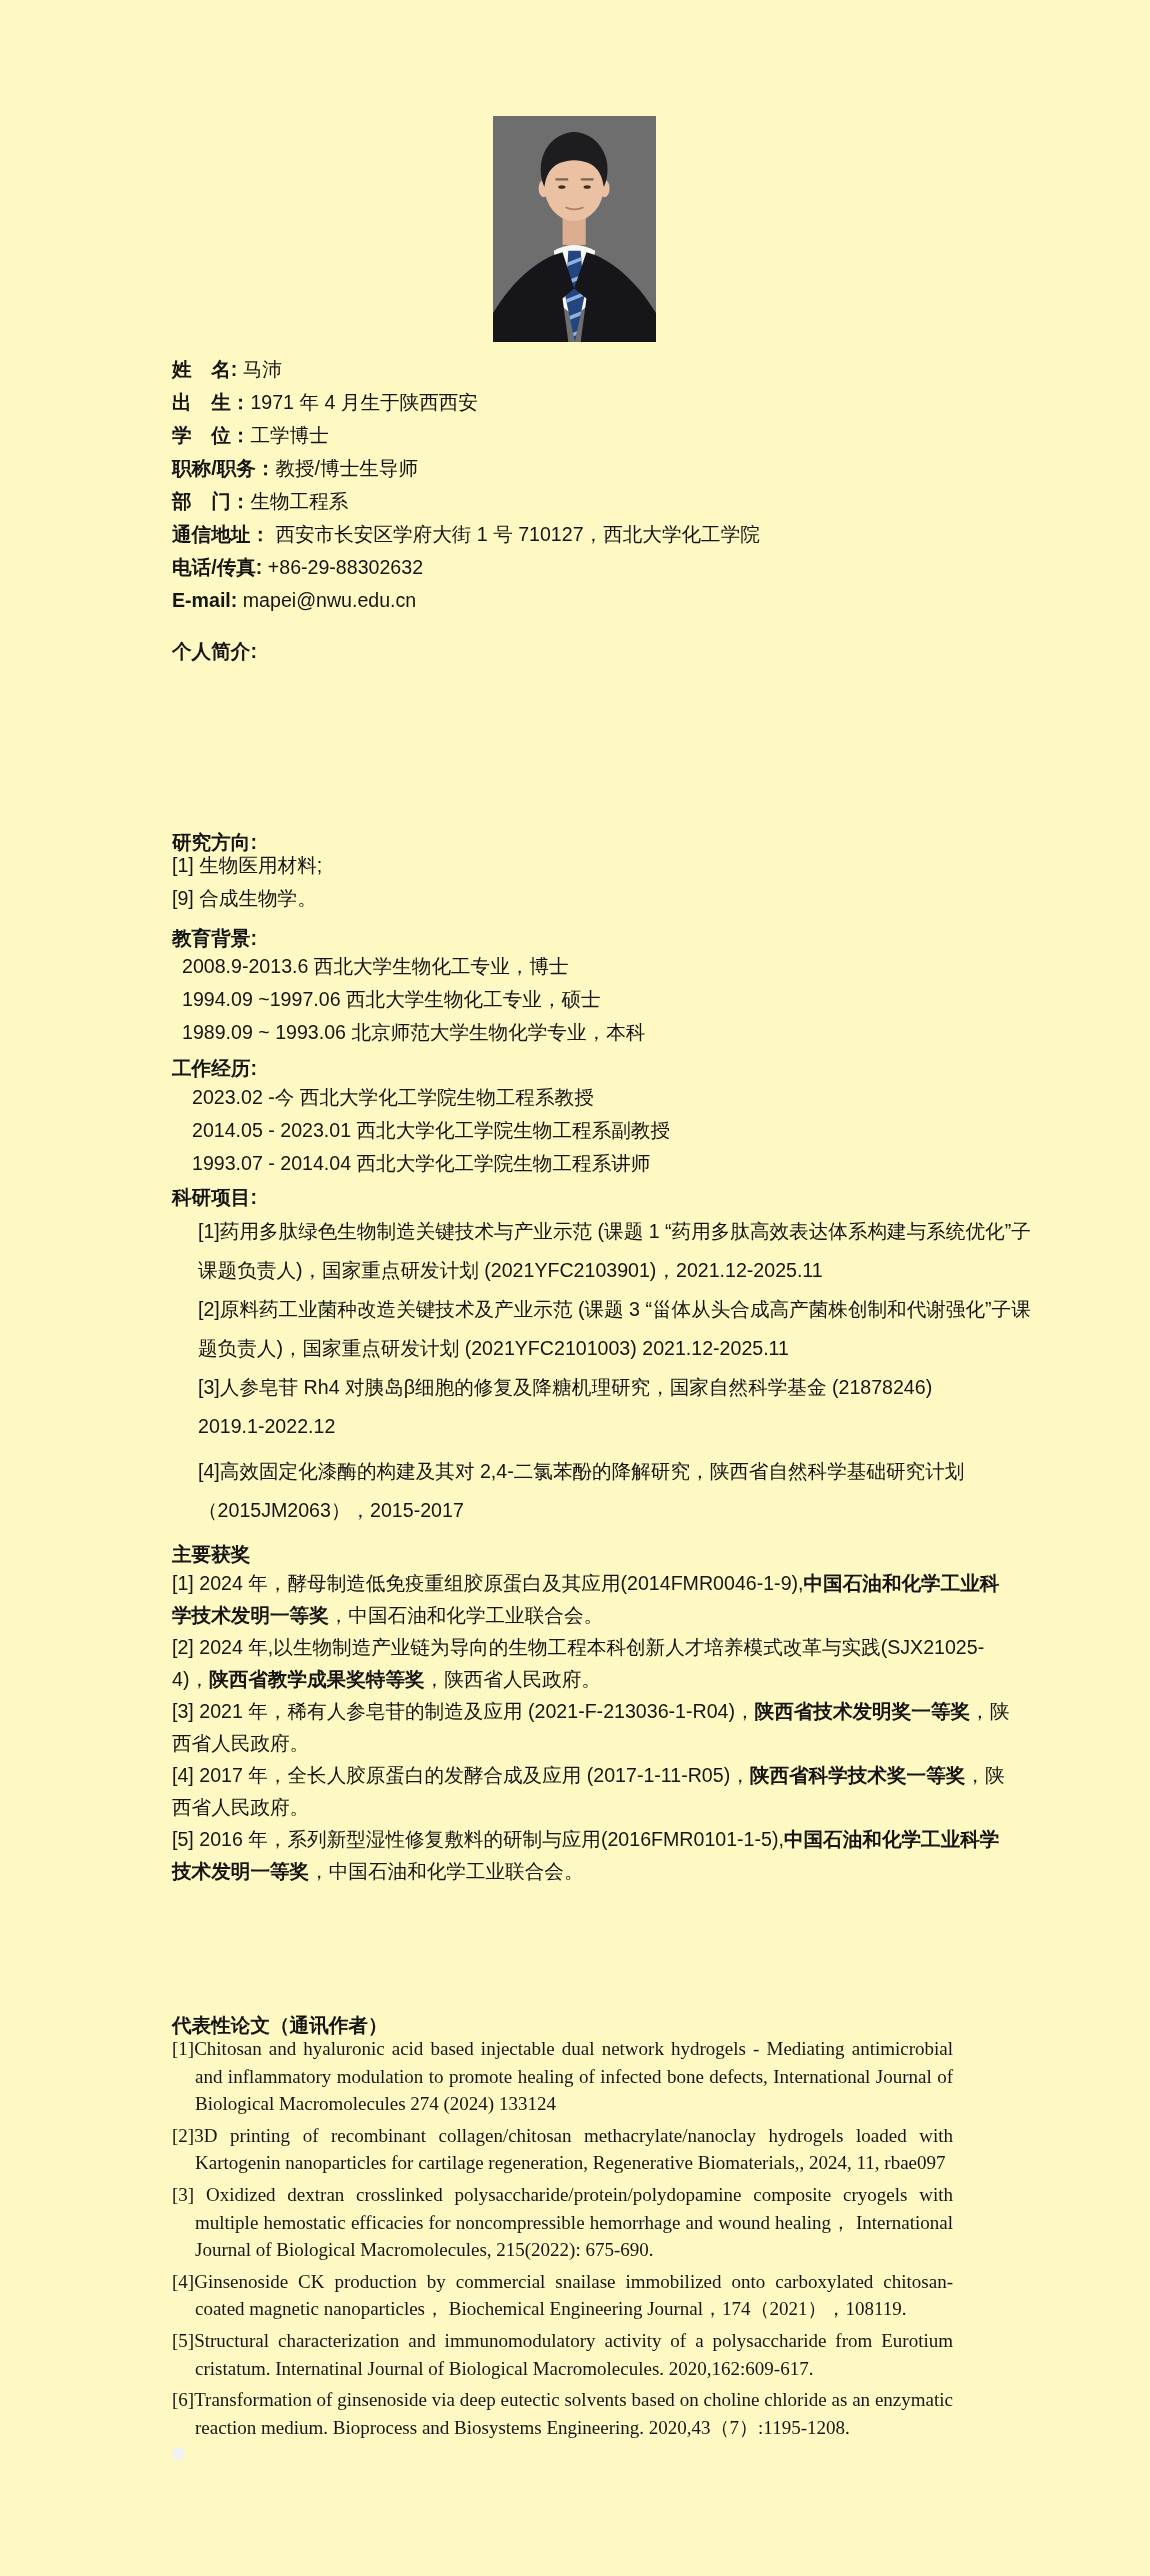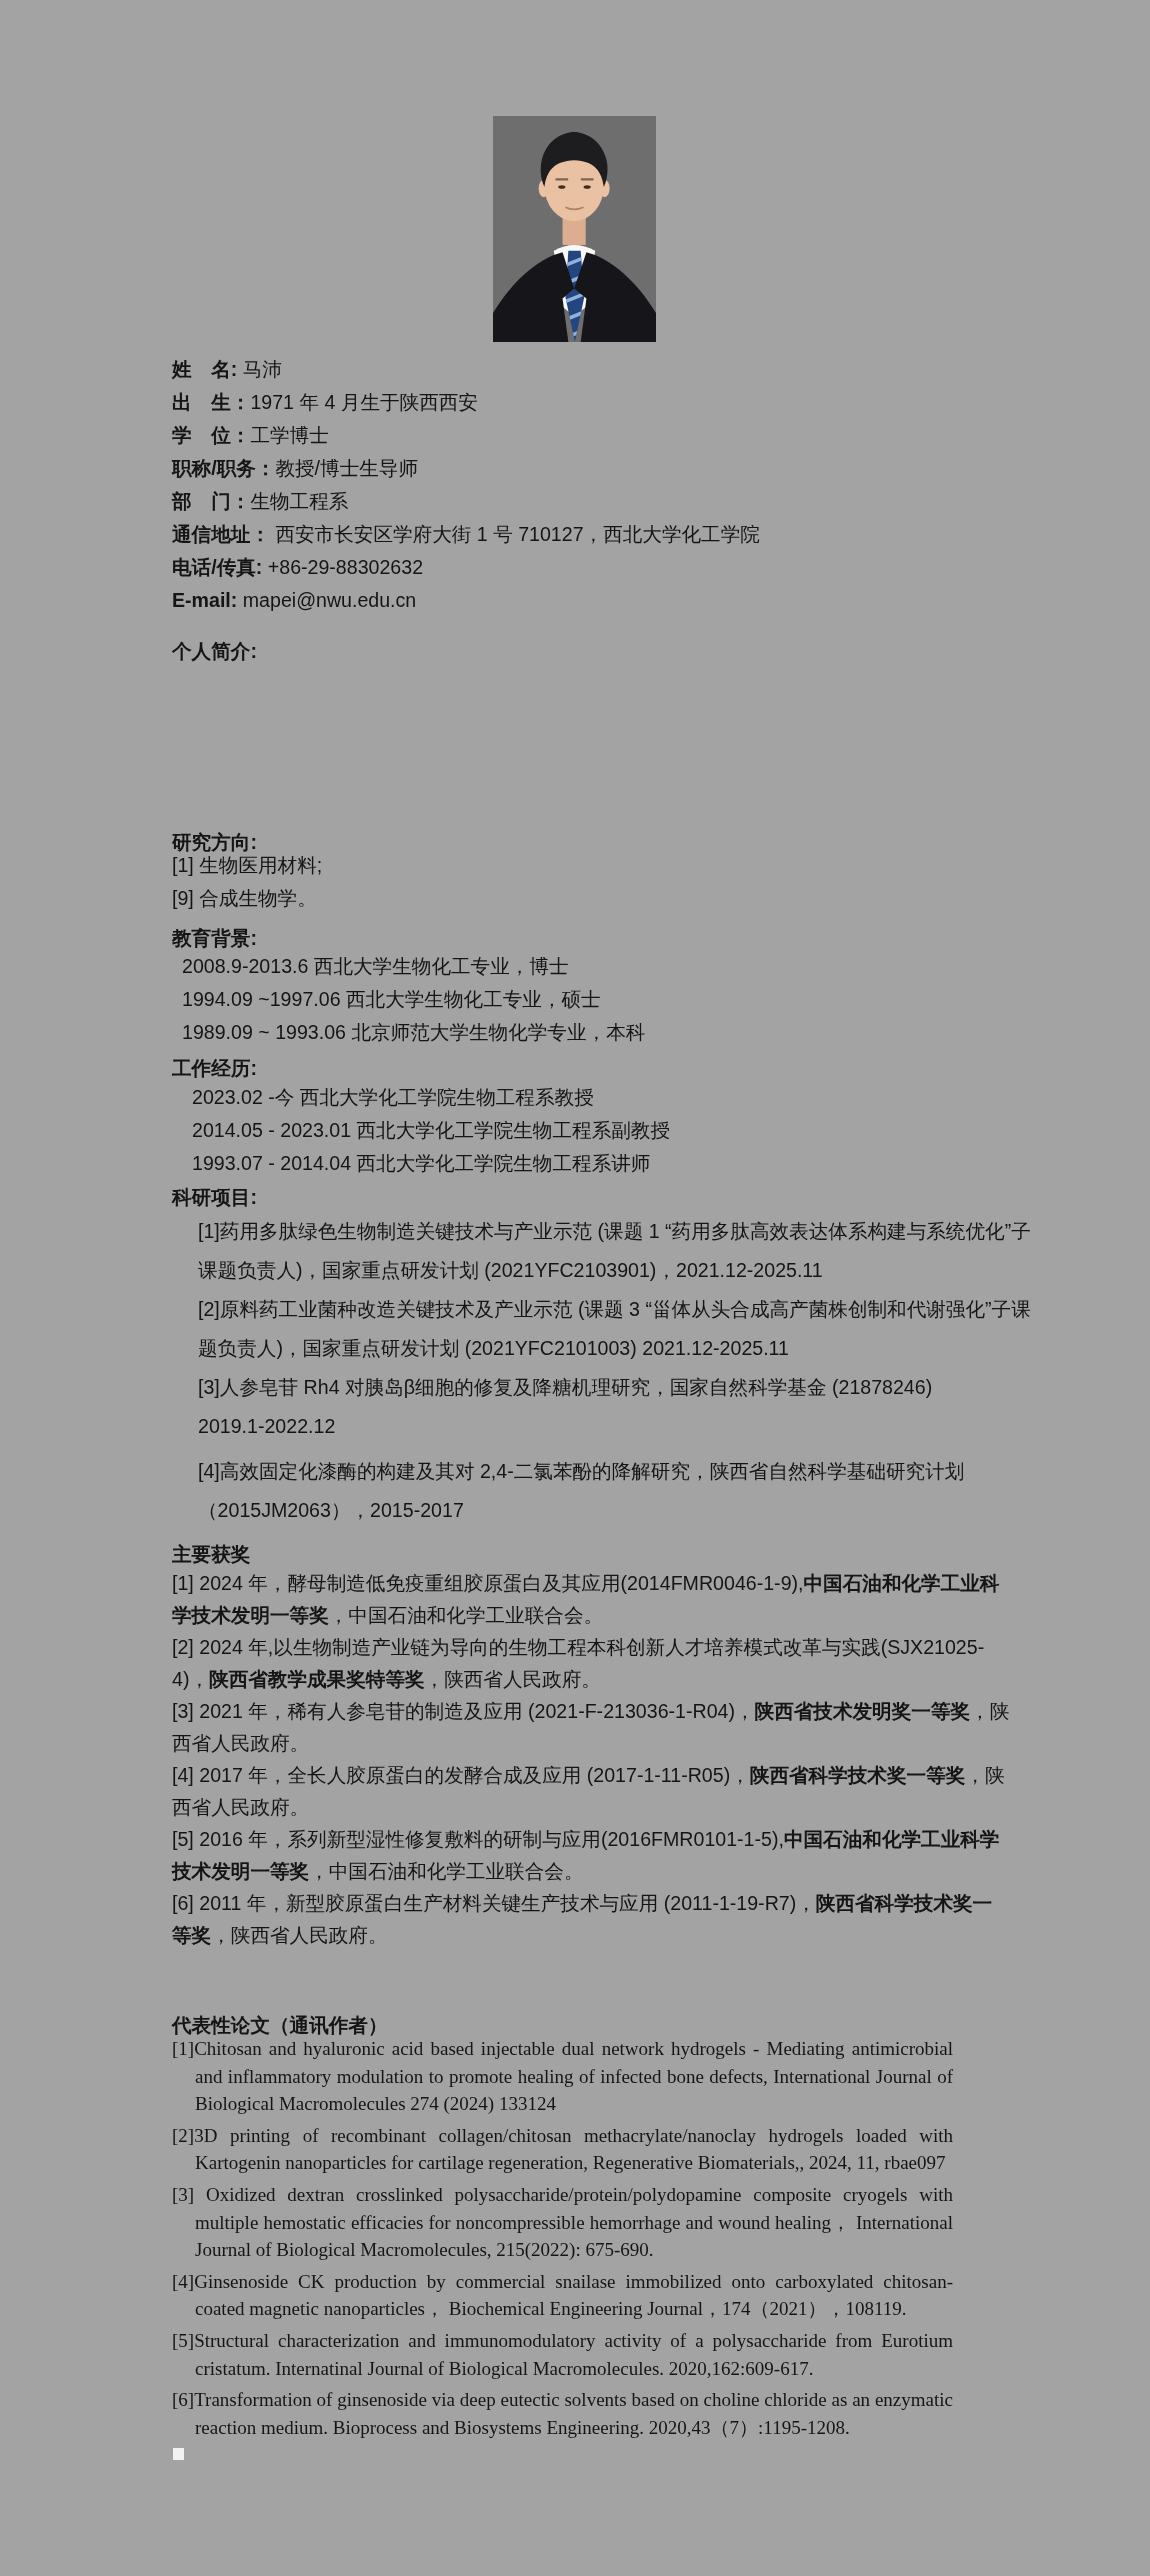--- a/index.html
+++ b/index.html
@@ -1,16 +1,16 @@
 <!DOCTYPE html>
 <html style="font-size:11.6px"><head>
 <meta charset="utf-8">
 <style>
   html,body{margin:0;padding:0;background:#ffffff;}
-  #page{position:relative;width:1150px;height:2576px;background:#a3a3a3;overflow:hidden;
+  #page{position:relative;width:1150px;height:2576px;background:#fef9c3;overflow:hidden;
         font-family:"Liberation Sans",sans-serif;color:#151515;}
   .abs{position:absolute;}
   
   #photo{left:493px;top:116px;width:163px;height:226px;}
   
   #info{left:172px;top:353px;width:870px;font-size:19.6px;line-height:33px;}
   .info-row .lbl{font-weight:bold;}
   .info-row .val{font-weight:normal;}
   
   .sec-title{font-size:19.6px;font-weight:bold;line-height:32px;white-space:nowrap;}
@@ -120,21 +120,20 @@
     <p class="gap">[4]高效固定化漆酶的构建及其对 2,4-二氯苯酚的降解研究，陕西省自然科学基础研究计划（2015JM2063），2015-2017</p>
   </div>
 
   <div id="awards-title" class="abs sec-title">主要获奖</div>
   <div id="awards-list" class="abs cnblock">
     <p><span>[1] 2024 年，酵母制造低免疫重组胶原蛋白及其应用(2014FMR0046-1-9),</span><b>中国石油和化学工业科学技术发明一等奖</b><span>，中国石油和化学工业联合会。</span></p>
     <p><span>[2] 2024 年,以生物制造产业链为导向的生物工程本科创新人才培养模式改革与实践(SJX21025-4)，</span><b>陕西省教学成果奖特等奖</b><span>，陕西省人民政府。</span></p>
     <p><span>[3] 2021 年，稀有人参皂苷的制造及应用 (2021-F-213036-1-R04)，</span><b>陕西省技术发明奖一等奖</b><span>，陕西省人民政府。</span></p>
     <p><span>[4] 2017 年，全长人胶原蛋白的发酵合成及应用 (2017-1-11-R05)，</span><b>陕西省科学技术奖一等奖</b><span>，陕西省人民政府。</span></p>
     <p><span>[5] 2016 年，系列新型湿性修复敷料的研制与应用(2016FMR0101-1-5),</span><b>中国石油和化学工业科学技术发明一等奖</b><span>，中国石油和化学工业联合会。</span></p>
-    <p><span>[6] 2011 年，新型胶原蛋白生产材料关键生产技术与应用 (2011-1-19-R7)，</span><b>陕西省科学技术奖一等奖</b><span>，陕西省人民政府。</span></p>
   </div>
 
   <div id="papers-title" class="abs sec-title">代表性论文（通讯作者）</div>
   <div id="papers-list" class="abs">
     <p>[1]Chitosan and hyaluronic acid based injectable dual network hydrogels -  Mediating antimicrobial and inflammatory modulation to promote healing  of infected bone defects, International Journal of Biological Macromolecules 274 (2024) 133124</p>
     <p>[2]3D printing of recombinant collagen/chitosan  methacrylate/nanoclay hydrogels loaded with Kartogenin nanoparticles for cartilage regeneration, Regenerative Biomaterials,, 2024, 11, rbae097</p>
     <p>[3] Oxidized dextran crosslinked polysaccharide/protein/polydopamine composite cryogels with multiple hemostatic efficacies for noncompressible hemorrhage and wound healing， International Journal of Biological Macromolecules, 215(2022): 675-690.</p>
     <p>[4]Ginsenoside CK production by commercial snailase immobilized onto carboxylated chitosan-coated magnetic nanoparticles， Biochemical Engineering Journal，174（2021），108119.</p>
     <p>[5]Structural characterization and immunomodulatory activity of a polysaccharide from Eurotium cristatum. Internatinal Journal of Biological Macromolecules. 2020,162:609-617.</p>
     <p>[6]Transformation of ginsenoside via deep eutectic solvents based on choline chloride as an enzymatic reaction medium. Bioprocess and Biosystems Engineering. 2020,43（7）:1195-1208.</p>

